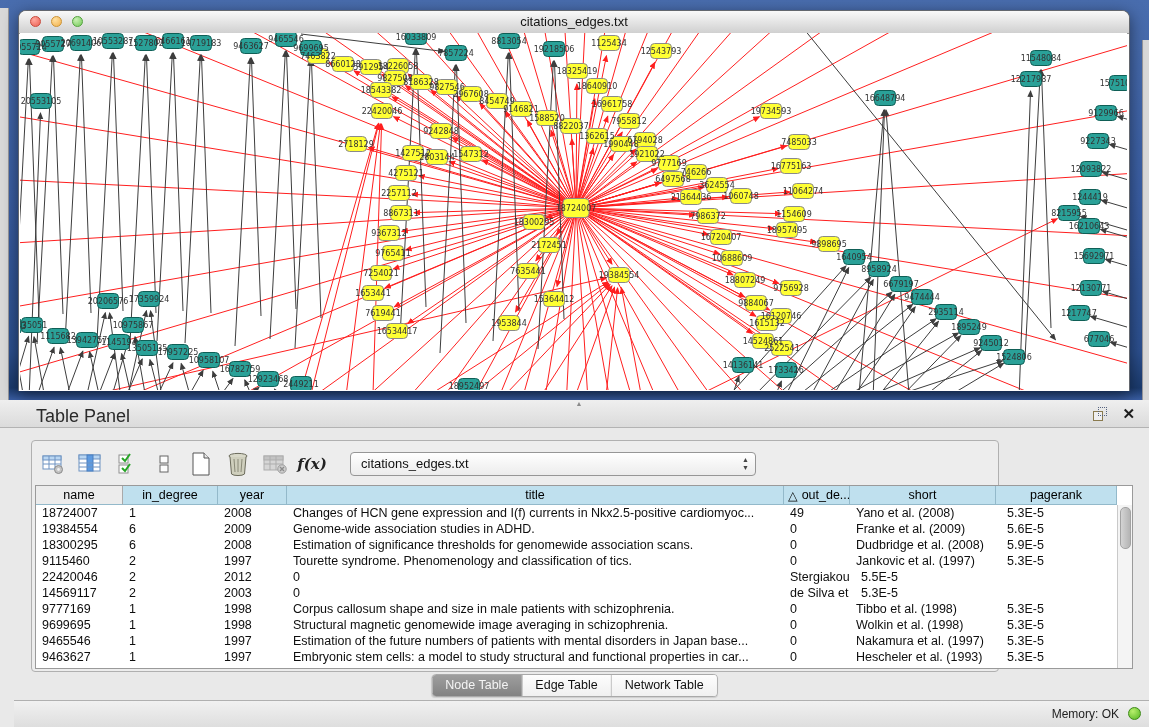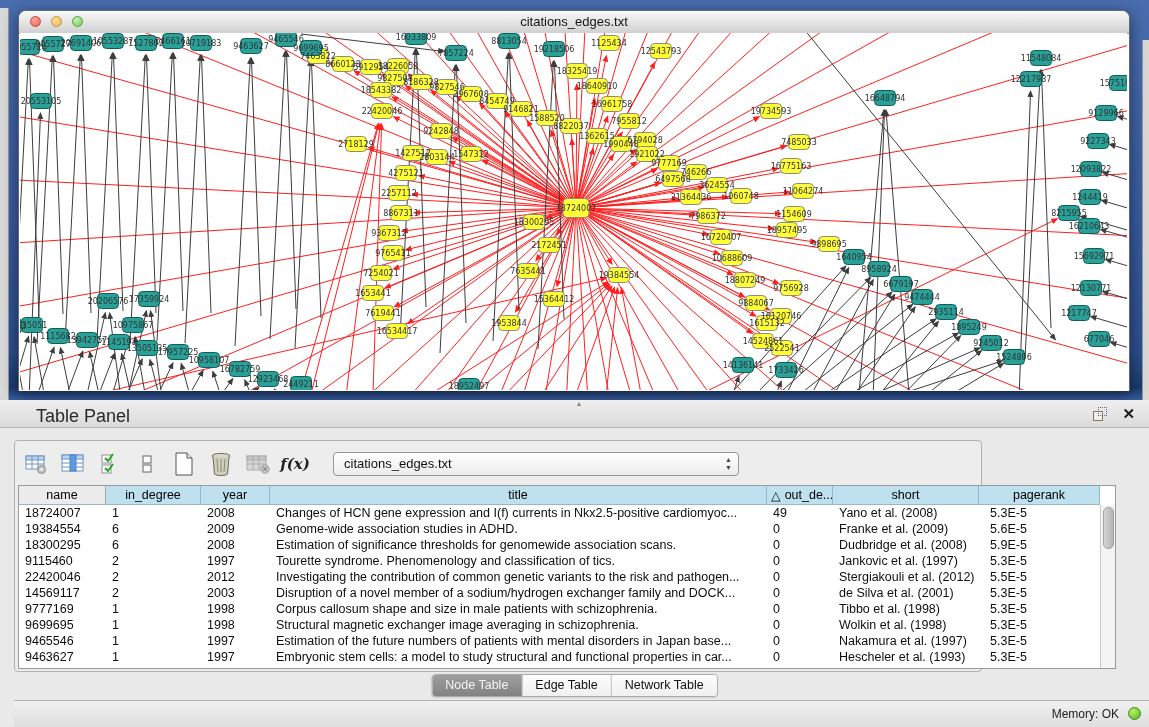--- a/index.html
+++ b/index.html
@@ -31,21 +31,21 @@
   
   .tp-header{position:absolute;left:0;top:400px;width:1149px;height:28px;
              background:linear-gradient(#efefef,#dbdbdb);border-bottom:1px solid #b3b3b3;box-sizing:border-box;}
   .tp-title{position:absolute;left:12px;top:6px;font-size:18px;color:#2a2a2a;margin-left:24px;}
   .grip{position:absolute;left:574px;top:1px;width:10px;height:6px;color:#8a8a8a;font-size:7px;line-height:6px;text-align:center;}
   .float-ic{position:absolute;right:42px;top:7px;width:14px;height:14px;}
   .float-ic .b1{position:absolute;left:0;top:4px;width:8px;height:8px;border:1px solid #8a7a4e;background:#efefef;}
   .float-ic .b2{position:absolute;left:5px;top:0;width:7px;height:7px;border:1px dotted #55627e;background:transparent;}
   .close-ic{position:absolute;right:14px;top:5px;font-size:15px;font-weight:bold;color:#1c1c1c;line-height:18px;}
 
-  .container{position:absolute;left:14px;top:440px;width:968px;height:232px;background:#ededed;
+  .container{position:absolute;left:31px;top:440px;width:968px;height:232px;background:#ededed;
              border:1px solid #b0b0b0;border-radius:4px;box-sizing:border-box;}
   .toolbar{position:absolute;left:8px;top:5px;right:8px;height:36px;display:flex;align-items:center;gap:11px;}
   .ticon{width:26px;height:26px;display:flex;align-items:center;justify-content:center;}
   .fx{font-family:"DejaVu Serif",serif;font-style:italic;font-weight:bold;font-size:15px;color:#222;}
   .combo{margin-left:14px;width:372px;height:22px;border:1px solid #969696;border-radius:4px;
          background:linear-gradient(#ffffff,#ececec);font-size:13px;line-height:22px;color:#111;
          padding:0 22px 0 10px;position:relative;}
   .combo .stepper{position:absolute;right:6px;top:3px;font-size:7px;line-height:8px;color:#444;text-align:center;}
 
   .table{position:absolute;left:3px;top:44px;width:1096px;height:182px;background:#fff;border:1px solid #9a9a9a;box-sizing:content-box;}
@@ -713,48 +713,46 @@
             <div class="td">1997</div>
             <div class="td">Tourette syndrome. Phenomenology and classification of tics.</div>
             <div class="td">0</div>
             <div class="td">Jankovic et al. (1997)</div>
             <div class="td pr">5.3E-5</div>
           </div>
           <div class="tr">
             <div class="td">22420046</div>
             <div class="td">2</div>
             <div class="td">2012</div>
-            <div class="td">Investigating the contribution of common genetic variants to the risk and pathogen...</div>
             <div class="td">0</div>
             <div class="td">Stergiakouli et al. (2012)</div>
             <div class="td pr">5.5E-5</div>
           </div>
           <div class="tr">
             <div class="td">14569117</div>
             <div class="td">2</div>
             <div class="td">2003</div>
-            <div class="td">Disruption of a novel member of a sodium/hydrogen exchanger family and DOCK...</div>
             <div class="td">0</div>
             <div class="td">de Silva et al. (2001)</div>
             <div class="td pr">5.3E-5</div>
           </div>
           <div class="tr">
             <div class="td">9777169</div>
             <div class="td">1</div>
             <div class="td">1998</div>
             <div class="td">Corpus callosum shape and size in male patients with schizophrenia.</div>
             <div class="td">0</div>
             <div class="td">Tibbo et al. (1998)</div>
             <div class="td pr">5.3E-5</div>
           </div>
           <div class="tr">
             <div class="td">9699695</div>
             <div class="td">1</div>
             <div class="td">1998</div>
-            <div class="td">Structural magnetic exchanger image averaging in schizophrenia.</div>
+            <div class="td">Structural magnetic genomewide image averaging in schizophrenia.</div>
             <div class="td">0</div>
             <div class="td">Wolkin et al. (1998)</div>
             <div class="td pr">5.3E-5</div>
           </div>
           <div class="tr">
             <div class="td">9465546</div>
             <div class="td">1</div>
             <div class="td">1997</div>
             <div class="td">Estimation of the future numbers of patients with mental disorders in Japan base...</div>
             <div class="td">0</div>

